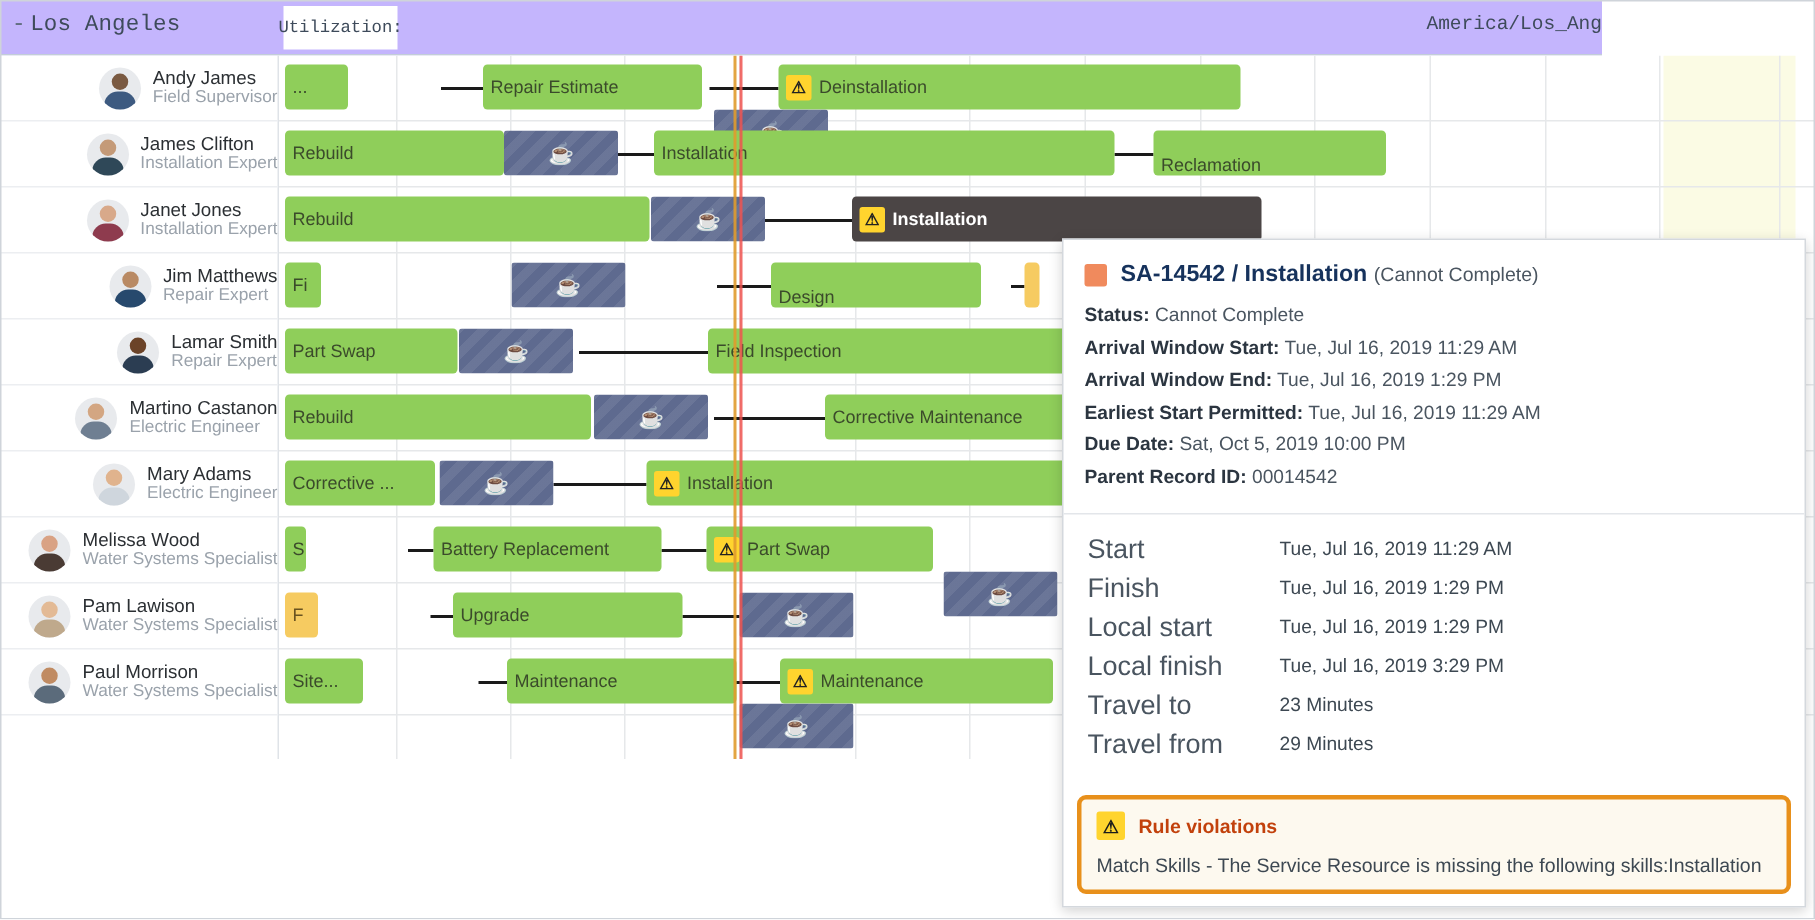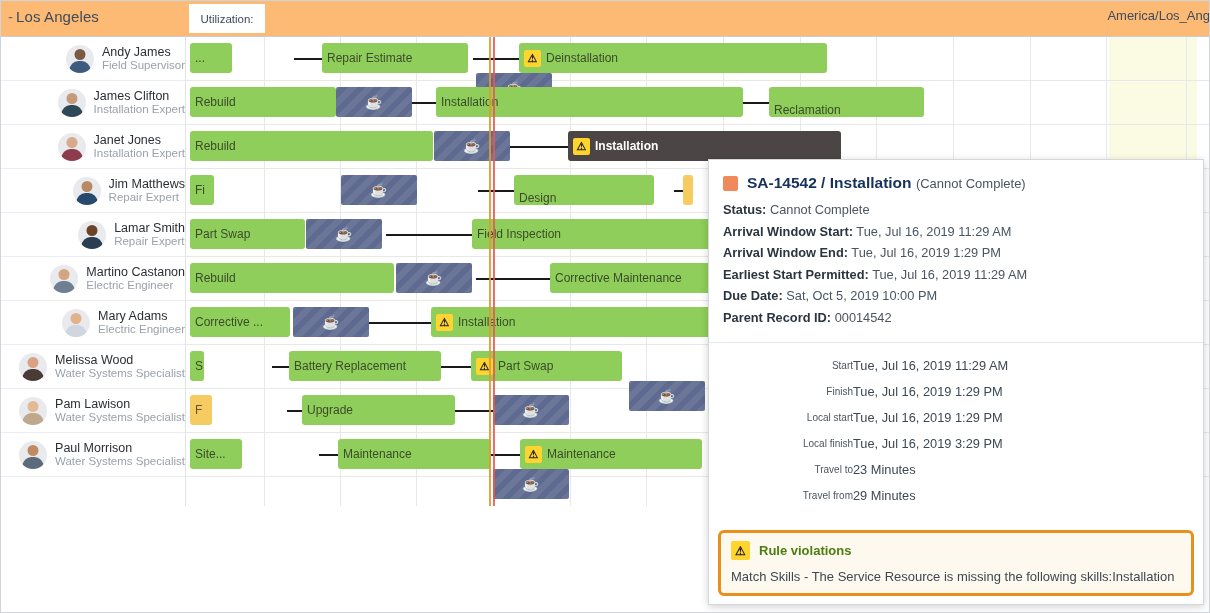--- a/index.html
+++ b/index.html
@@ -13,23 +13,24 @@
   #app {
     position: relative;
     width: 1210px; height: 613px;
     background: #ffffff;
     overflow: hidden;
   }
 
   
   .topbar {
     position: absolute; left: 0; top: 0;
-    width: 1210px; height: 37px;
-    background: #fdba74;
+    width: 1068px; height: 37px;
+    background: #c4b5fd;
     border-bottom: 1px solid #c3ced8;
+    font-family: Liberation Mono, monospace;
   }
   .loc-label {
     position: absolute; left: 8px; top: 8px;
     font-size: 15px; color: #3e4b5b;
     letter-spacing: .1px;
   }
   .loc-caret { color: #5a6877; margin-right: 3px; }
   .util-tab {
     position: absolute; left: 189px; top: 4px;
     width: 76px; height: 29px;
@@ -171,37 +172,37 @@
     font-size: 15.5px; color: #16325c; font-weight: bold;
     white-space: nowrap;
   }
   .pop-title .sub { font-weight: normal; font-size: 13px; color: #4a5560; }
   .pop-fields { padding: 5px 16px 10px 14px; }
   .pop-field { font-size: 12.8px; color: #4a5560; line-height: 21.5px; white-space: nowrap; }
   .pop-field b { color: #2b3540; }
   .pop-sep { height: 1px; background: #e3e6ea; margin: 4px 0 0 0; }
   .pop-table { padding: 10px 16px 6px 16px; }
   .pop-tr { display: flex; line-height: 26px; }
-  .pop-tr .k { width: 128px; font-size: 10px; color: #4a5560; text-align: right; }
+  .pop-tr .k { width: 128px; font-size: 18px; color: #4a5560; }
   .pop-tr .v { font-size: 12.8px; color: #3d4852; }
 
   .violations {
     position: absolute; left: 9px; right: 9px; bottom: 8px;
     background: #fdf9ef;
     border: 3px solid #e8901b;
     border-radius: 6px;
     padding: 8px 10px 9px 10px;
   }
   .v-head { display: flex; align-items: center; }
   .v-warn {
     width: 19px; height: 19px; background: #ffd42e; color: #1a1a1a;
     display: inline-flex; align-items: center; justify-content: center;
     font-size: 12px; font-weight: bold; border-radius: 2px; margin-right: 9px;
   }
-  .v-title { font-size: 13px; font-weight: bold; color: #4d7c0f; }
+  .v-title { font-size: 13px; font-weight: bold; color: #c2410c; }
   .v-body { margin-top: 9px; font-size: 13px; color: #3d4852; white-space: nowrap; }
 
   .bottomstrip {
     position: absolute; left: 0; top: 506px;
     width: 1210px; height: 107px; background: #ffffff;
   }
   .outer-frame {
     position: absolute; inset: 0;
     border: 1px solid #cfd4da;
     pointer-events: none; z-index: 80;

